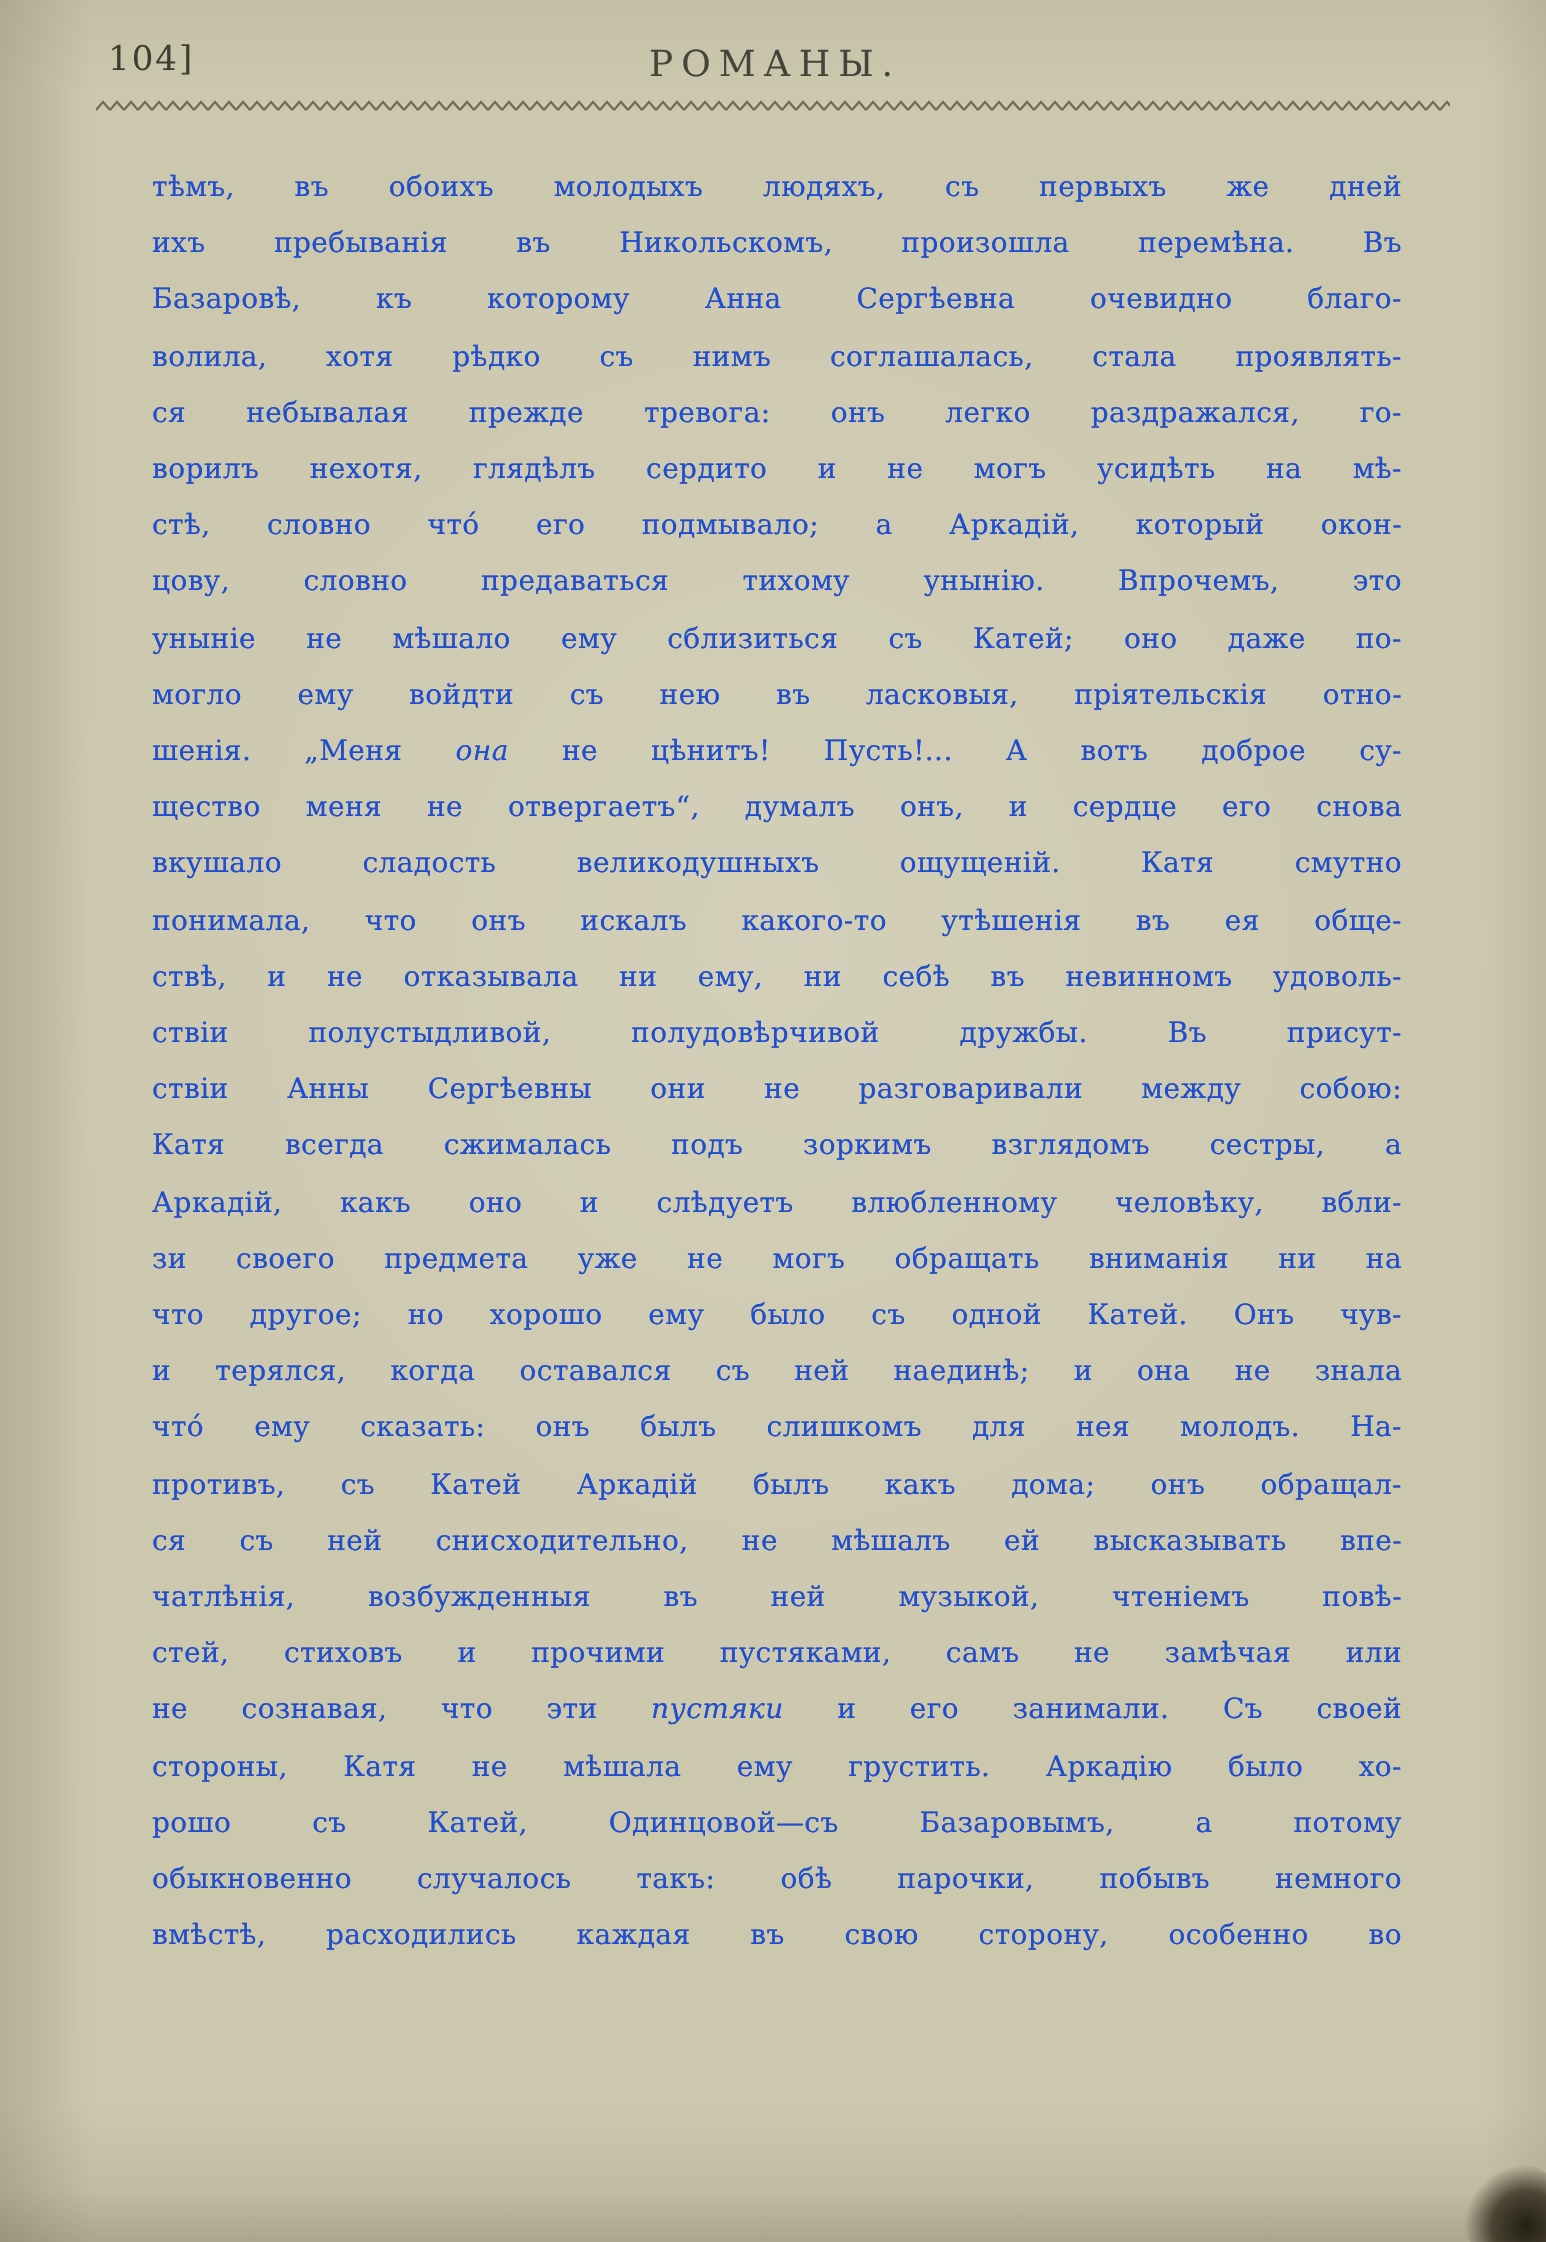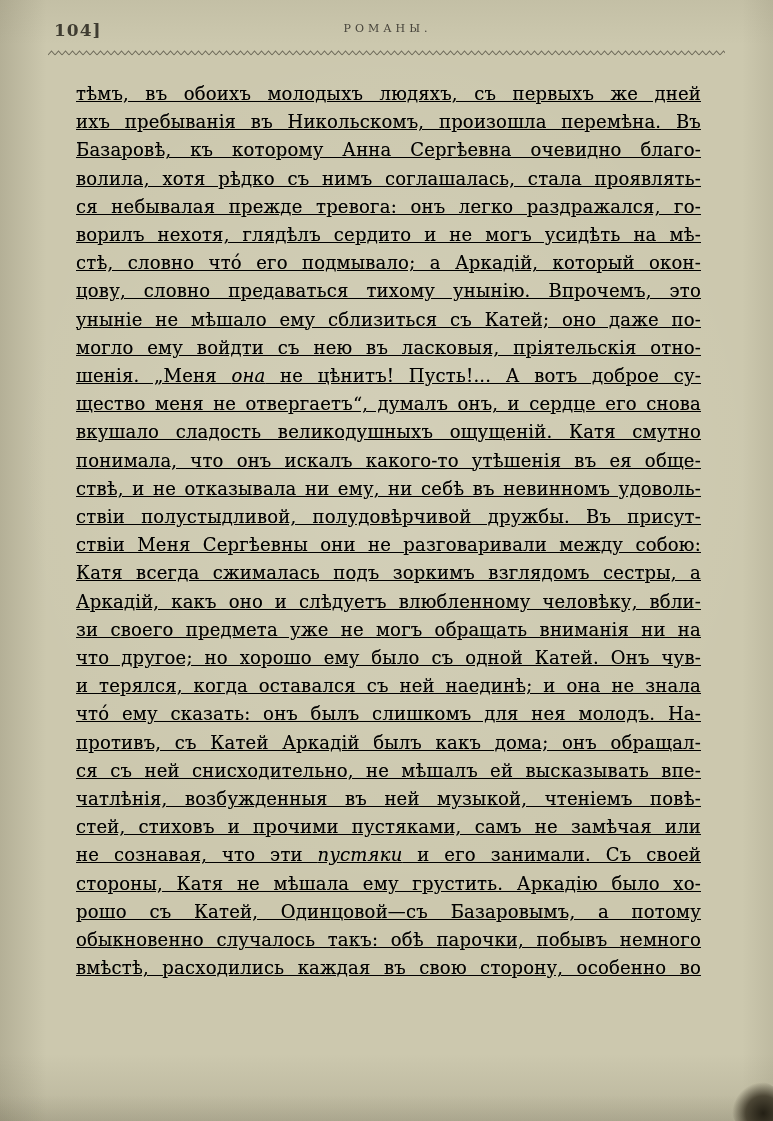--- a/index.html
+++ b/index.html
@@ -16,38 +16,37 @@
   .paper-vignette {
     position:absolute; inset:0; pointer-events:none;
     background:
       radial-gradient(ellipse 70% 55% at 50% 42%, rgba(255,255,250,0.14), rgba(0,0,0,0) 70%),
       linear-gradient(180deg, rgba(120,115,90,0.10) 0%, rgba(0,0,0,0) 4%, rgba(0,0,0,0) 94%, rgba(70,64,44,0.14) 100%),
       linear-gradient(90deg, rgba(70,64,44,0.18) 0%, rgba(0,0,0,0) 6%, rgba(0,0,0,0) 96%, rgba(70,64,44,0.10) 100%);
   }
   .header { position:absolute; top:18px; left:54px; right:52px; height:24px; }
   .page-number {
     position:absolute; left:0; top:2px;
-    font-size:17px; letter-spacing:1px; color:#3f3c31;font-weight:bold;
+    font-size:17px; letter-spacing:1px; color:#3f3c31;
   }
   .running-title {
     position:absolute; left:0; right:0; top:4px; text-align:center;
-    font-size:11px; letter-spacing:4px; color:#46433a;
+    font-size:18px; letter-spacing:4px; color:#46433a;
   }
   .rule-wrap { position:absolute; top:42px; left:48px; width:677px; height:8px; }
   .text-block { position:absolute; top:80px; left:76px; width:625px; }
   .line {
-    font-size:18px;
+    font-size:14px;
     line-height:28.2px;
     text-align:justify;
     text-align-last:justify;
     -moz-text-align-last:justify;
     letter-spacing:0.2px;
-    color:#000000;
+    color:#1d4ed8;
     text-shadow:0 0 0.3px rgba(58,55,44,0.55);
-    text-decoration:underline;
   }
   .line em { font-style:italic; }
   .corner-blotch {
     position:absolute; right:-10px; bottom:-12px; width:52px; height:52px;
     background:radial-gradient(ellipse at 62% 62%, rgba(28,24,14,0.95) 0%, rgba(40,34,20,0.75) 38%, rgba(40,34,20,0) 68%);
     border-radius:50%;
     pointer-events:none;
   }
   .bottom-shade {
     position:absolute; left:0; right:0; bottom:0; height:26px; pointer-events:none;
@@ -85,21 +84,21 @@
   <div class="line">стѣ, словно что́ его подмывало; а Аркадій, который окон-</div>
   <div class="line">цову, словно предаваться тихому унынію. Впрочемъ, это</div>
   <div class="line">уныніе не мѣшало ему сблизиться съ Катей; оно даже по-</div>
   <div class="line">могло ему войдти съ нею въ ласковыя, пріятельскія отно-</div>
   <div class="line"><span>шенія. „Меня </span><em>она</em><span> не цѣнитъ! Пусть!... А вотъ доброе су-</span></div>
   <div class="line">щество меня не отвергаетъ“, думалъ онъ, и сердце его снова</div>
   <div class="line">вкушало сладость великодушныхъ ощущеній. Катя смутно</div>
   <div class="line">понимала, что онъ искалъ какого-то утѣшенія въ ея обще-</div>
   <div class="line">ствѣ, и не отказывала ни ему, ни себѣ въ невинномъ удоволь-</div>
   <div class="line">ствіи полустыдливой, полудовѣрчивой дружбы. Въ присут-</div>
-  <div class="line">ствіи Меня Сергѣевны они не разговаривали между собою:</div>
+  <div class="line">ствіи Анны Сергѣевны они не разговаривали между собою:</div>
   <div class="line">Катя всегда сжималась подъ зоркимъ взглядомъ сестры, а</div>
   <div class="line">Аркадій, какъ оно и слѣдуетъ влюбленному человѣку, вбли-</div>
   <div class="line">зи своего предмета уже не могъ обращать вниманія ни на</div>
   <div class="line">что другое; но хорошо ему было съ одной Катей. Онъ чув-</div>
   <div class="line">и терялся, когда оставался съ ней наединѣ; и она не знала</div>
   <div class="line">что́ ему сказать: онъ былъ слишкомъ для нея молодъ. На-</div>
   <div class="line">противъ, съ Катей Аркадій былъ какъ дома; онъ обращал-</div>
   <div class="line">ся съ ней снисходительно, не мѣшалъ ей высказывать впе-</div>
   <div class="line">чатлѣнія, возбужденныя въ ней музыкой, чтеніемъ повѣ-</div>
   <div class="line">стей, стиховъ и прочими пустяками, самъ не замѣчая или</div>

